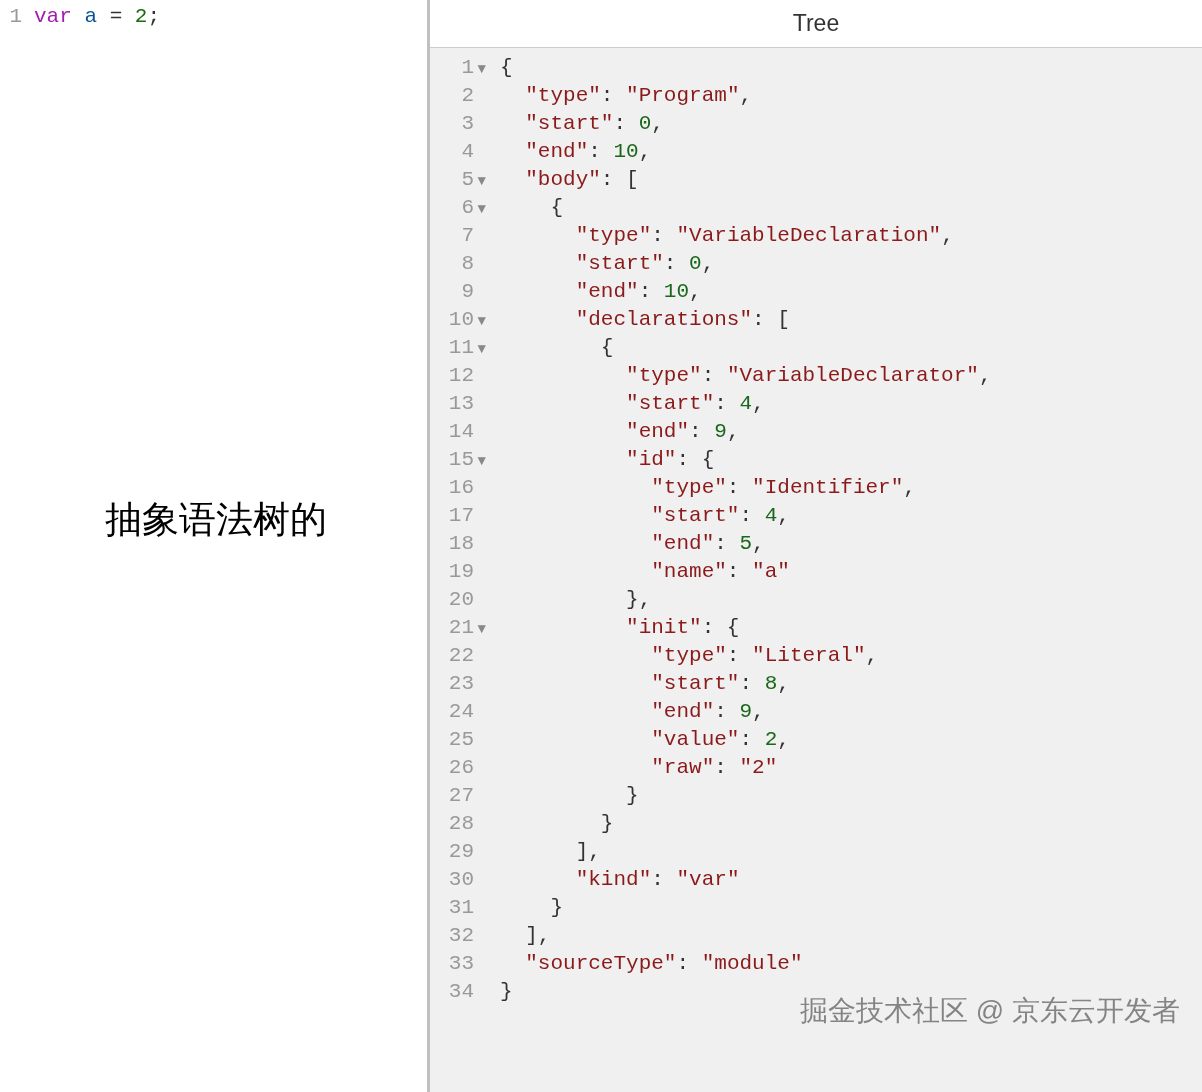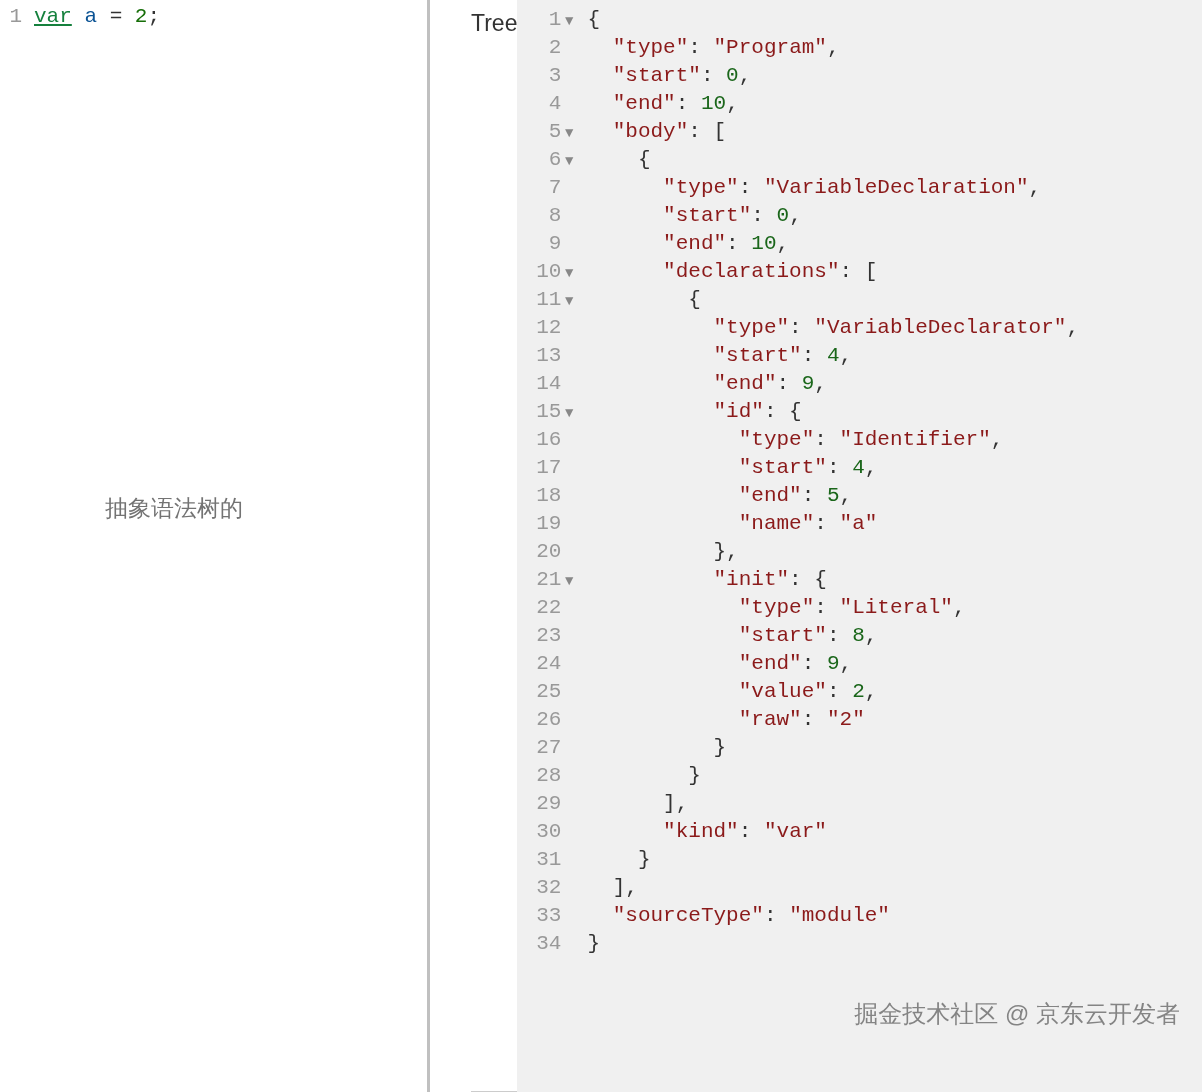--- a/index.html
+++ b/index.html
@@ -26,39 +26,38 @@
       width: 30px;
       text-align: right;
       color: #999;
       padding-right: 8px;
       user-select: none;
     }
     .left-code-content {
       flex: 1;
       padding-left: 4px;
     }
-    .kw { color: #15803d; text-decoration: underline; }
+    .kw { color: #a21caf; }
     .ident { color: #0b5394; }
     .op { color: #333; }
     .num { color: #166e08; }
     .annotation {
       position: absolute;
       top: 490px;
       left: 105px;
-      color: #737373;
-      font-size: 23px;
+      color: #000000;
+      font-size: 37px;
       line-height: 1.6;
       font-family: "Helvetica Neue", Arial, "Microsoft YaHei", sans-serif;
     }
     .right-pane {
       flex: 1;
       display: flex;
-      flex-direction: row;
+      flex-direction: column;
       background: #c2410c;
-      margin-left: 41px;
     }
     .tabs {
       display: flex;
       background: #fff;
       border-bottom: 1px solid #ccc;
     }
     .tab {
       flex: 1;
       text-align: center;
       padding: 10px 0;
@@ -110,21 +109,21 @@
     .jkey { color: #8b1a1a; }
     .jstr { color: #8b1a1a; }
     .jnum { color: #1a661a; }
     .jpunc { color: #333; }
     .watermark {
       position: absolute;
       right: 22px;
       bottom: 62px;
       color: rgba(60,60,60,0.6);
       font-family: "Helvetica Neue", Arial, "Microsoft YaHei", sans-serif;
-      font-size: 24px;
+      font-size: 28px;
     }
   </style>
 </head>
 <body>
 
 <div class="left-pane">
   <div class="left-code">
     <div class="left-gutter">
       <div>1</div>
     </div>

